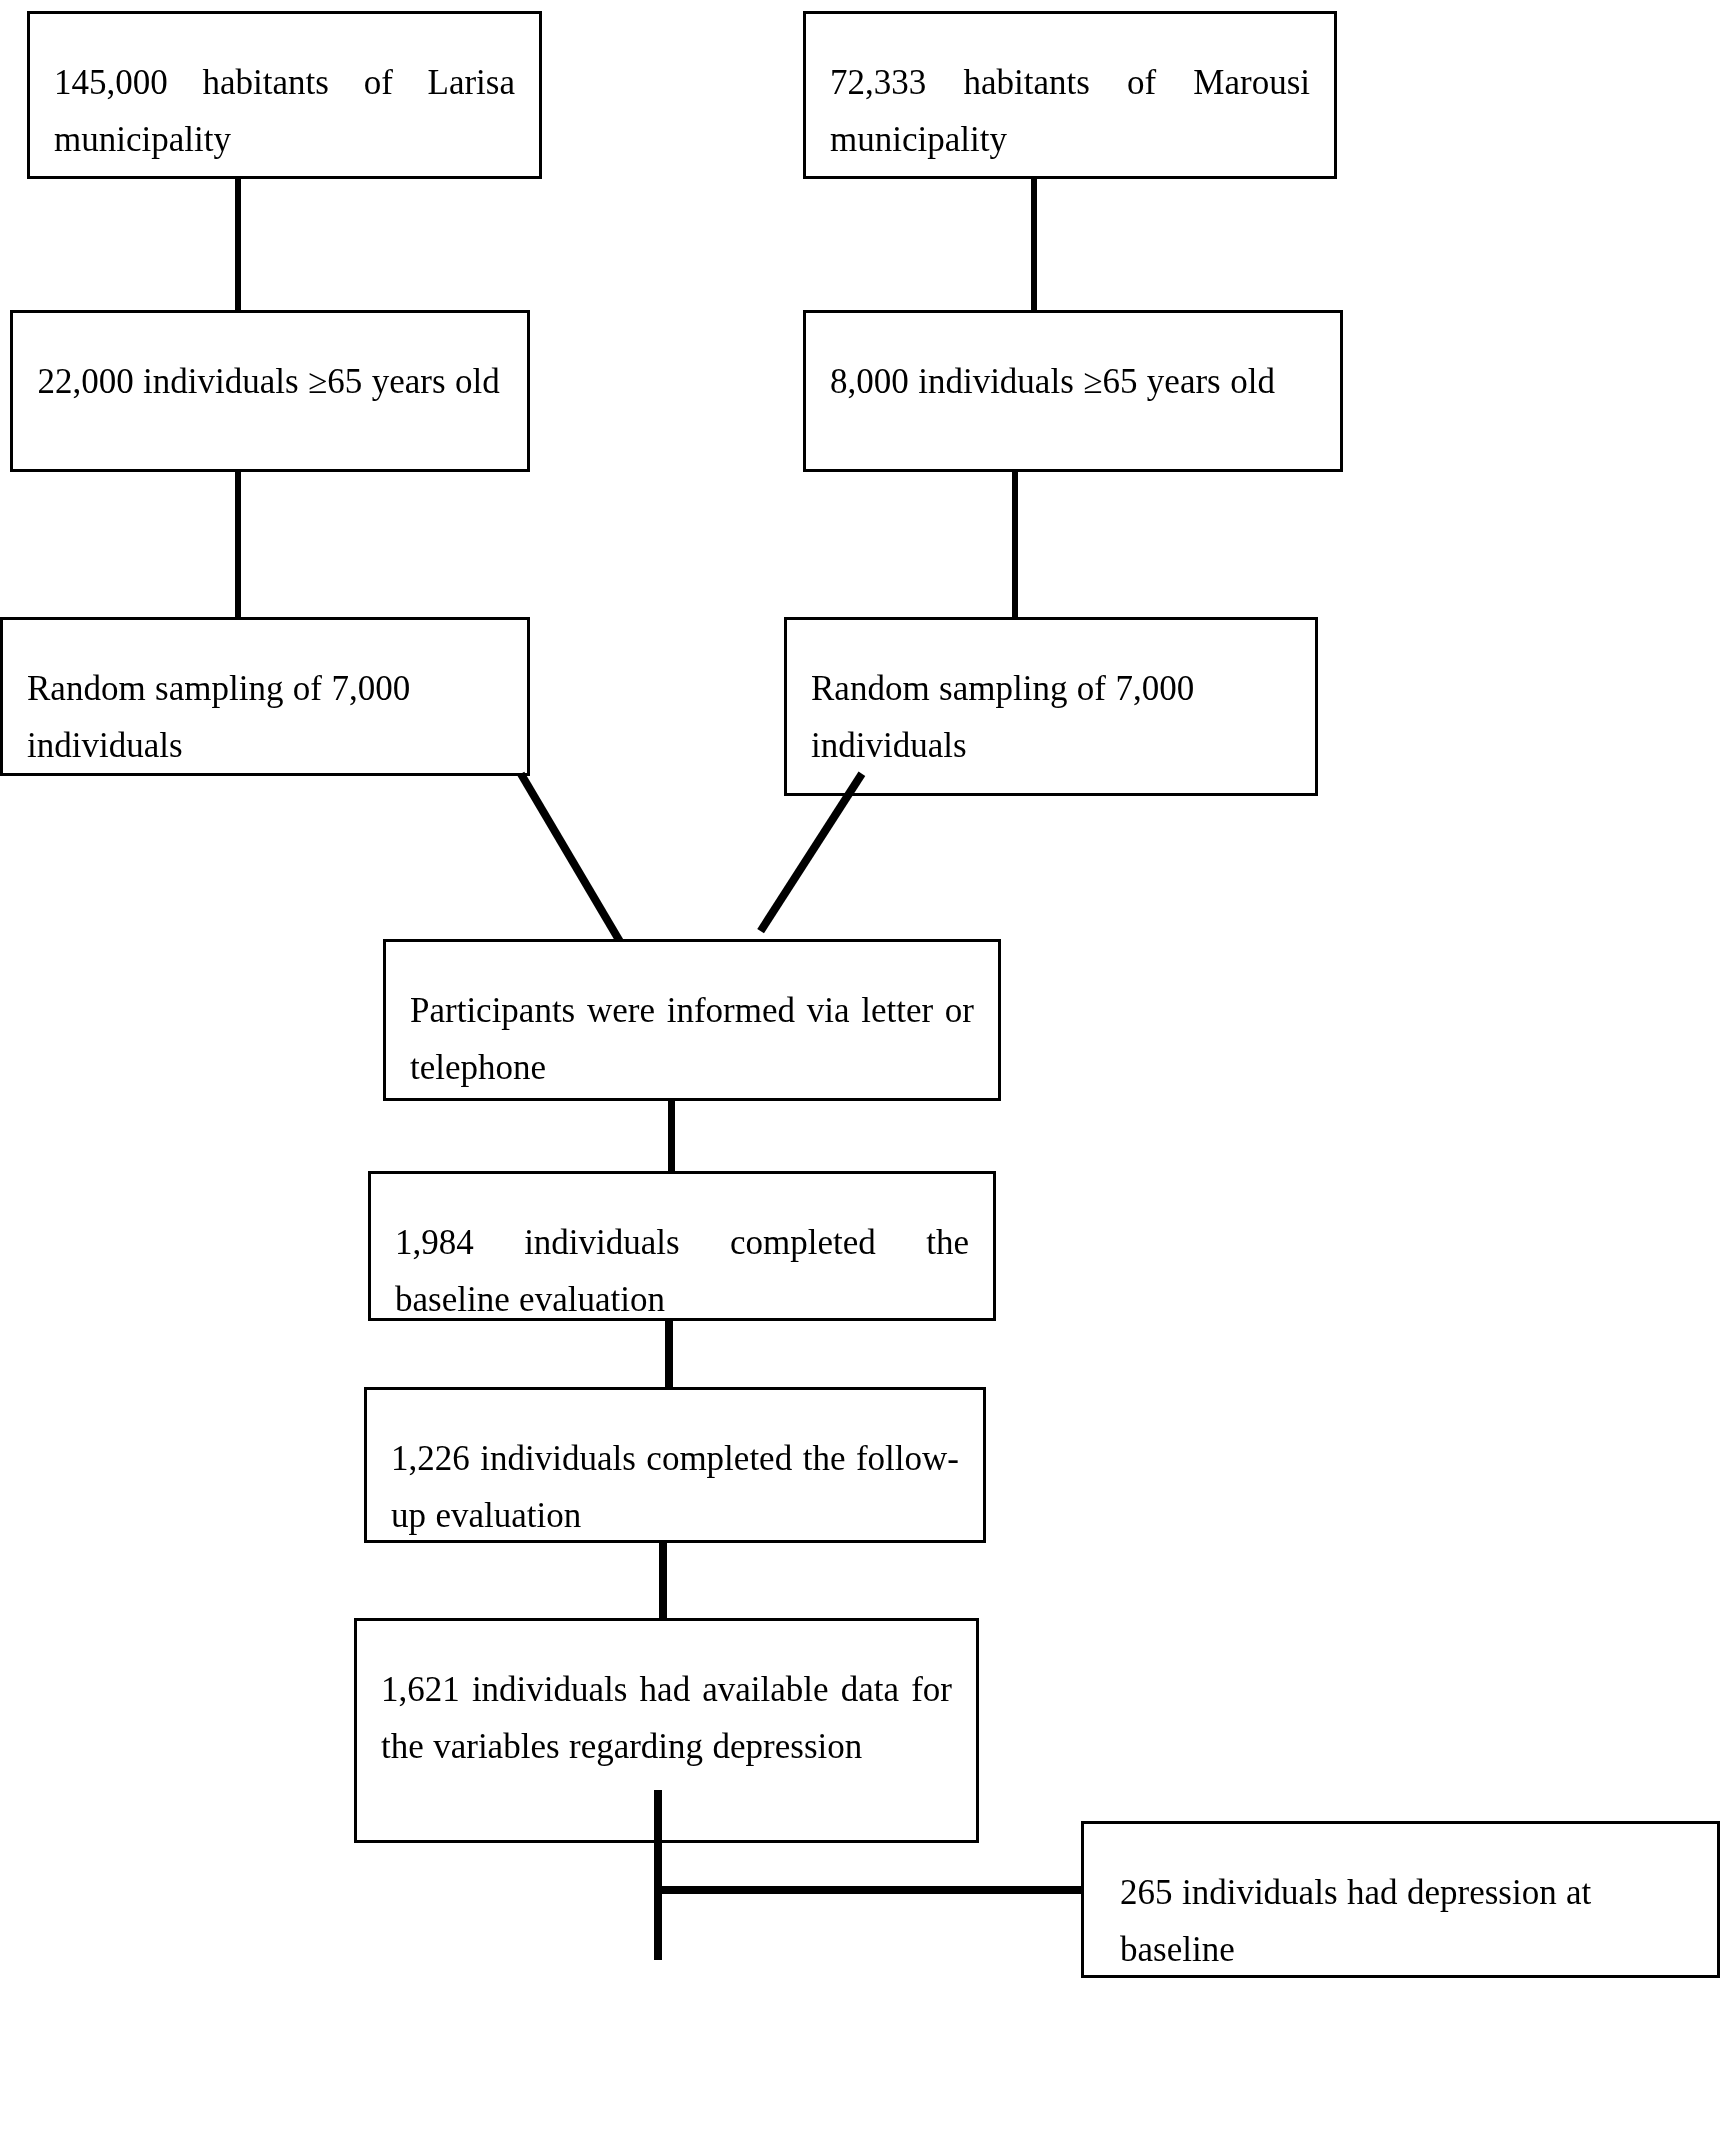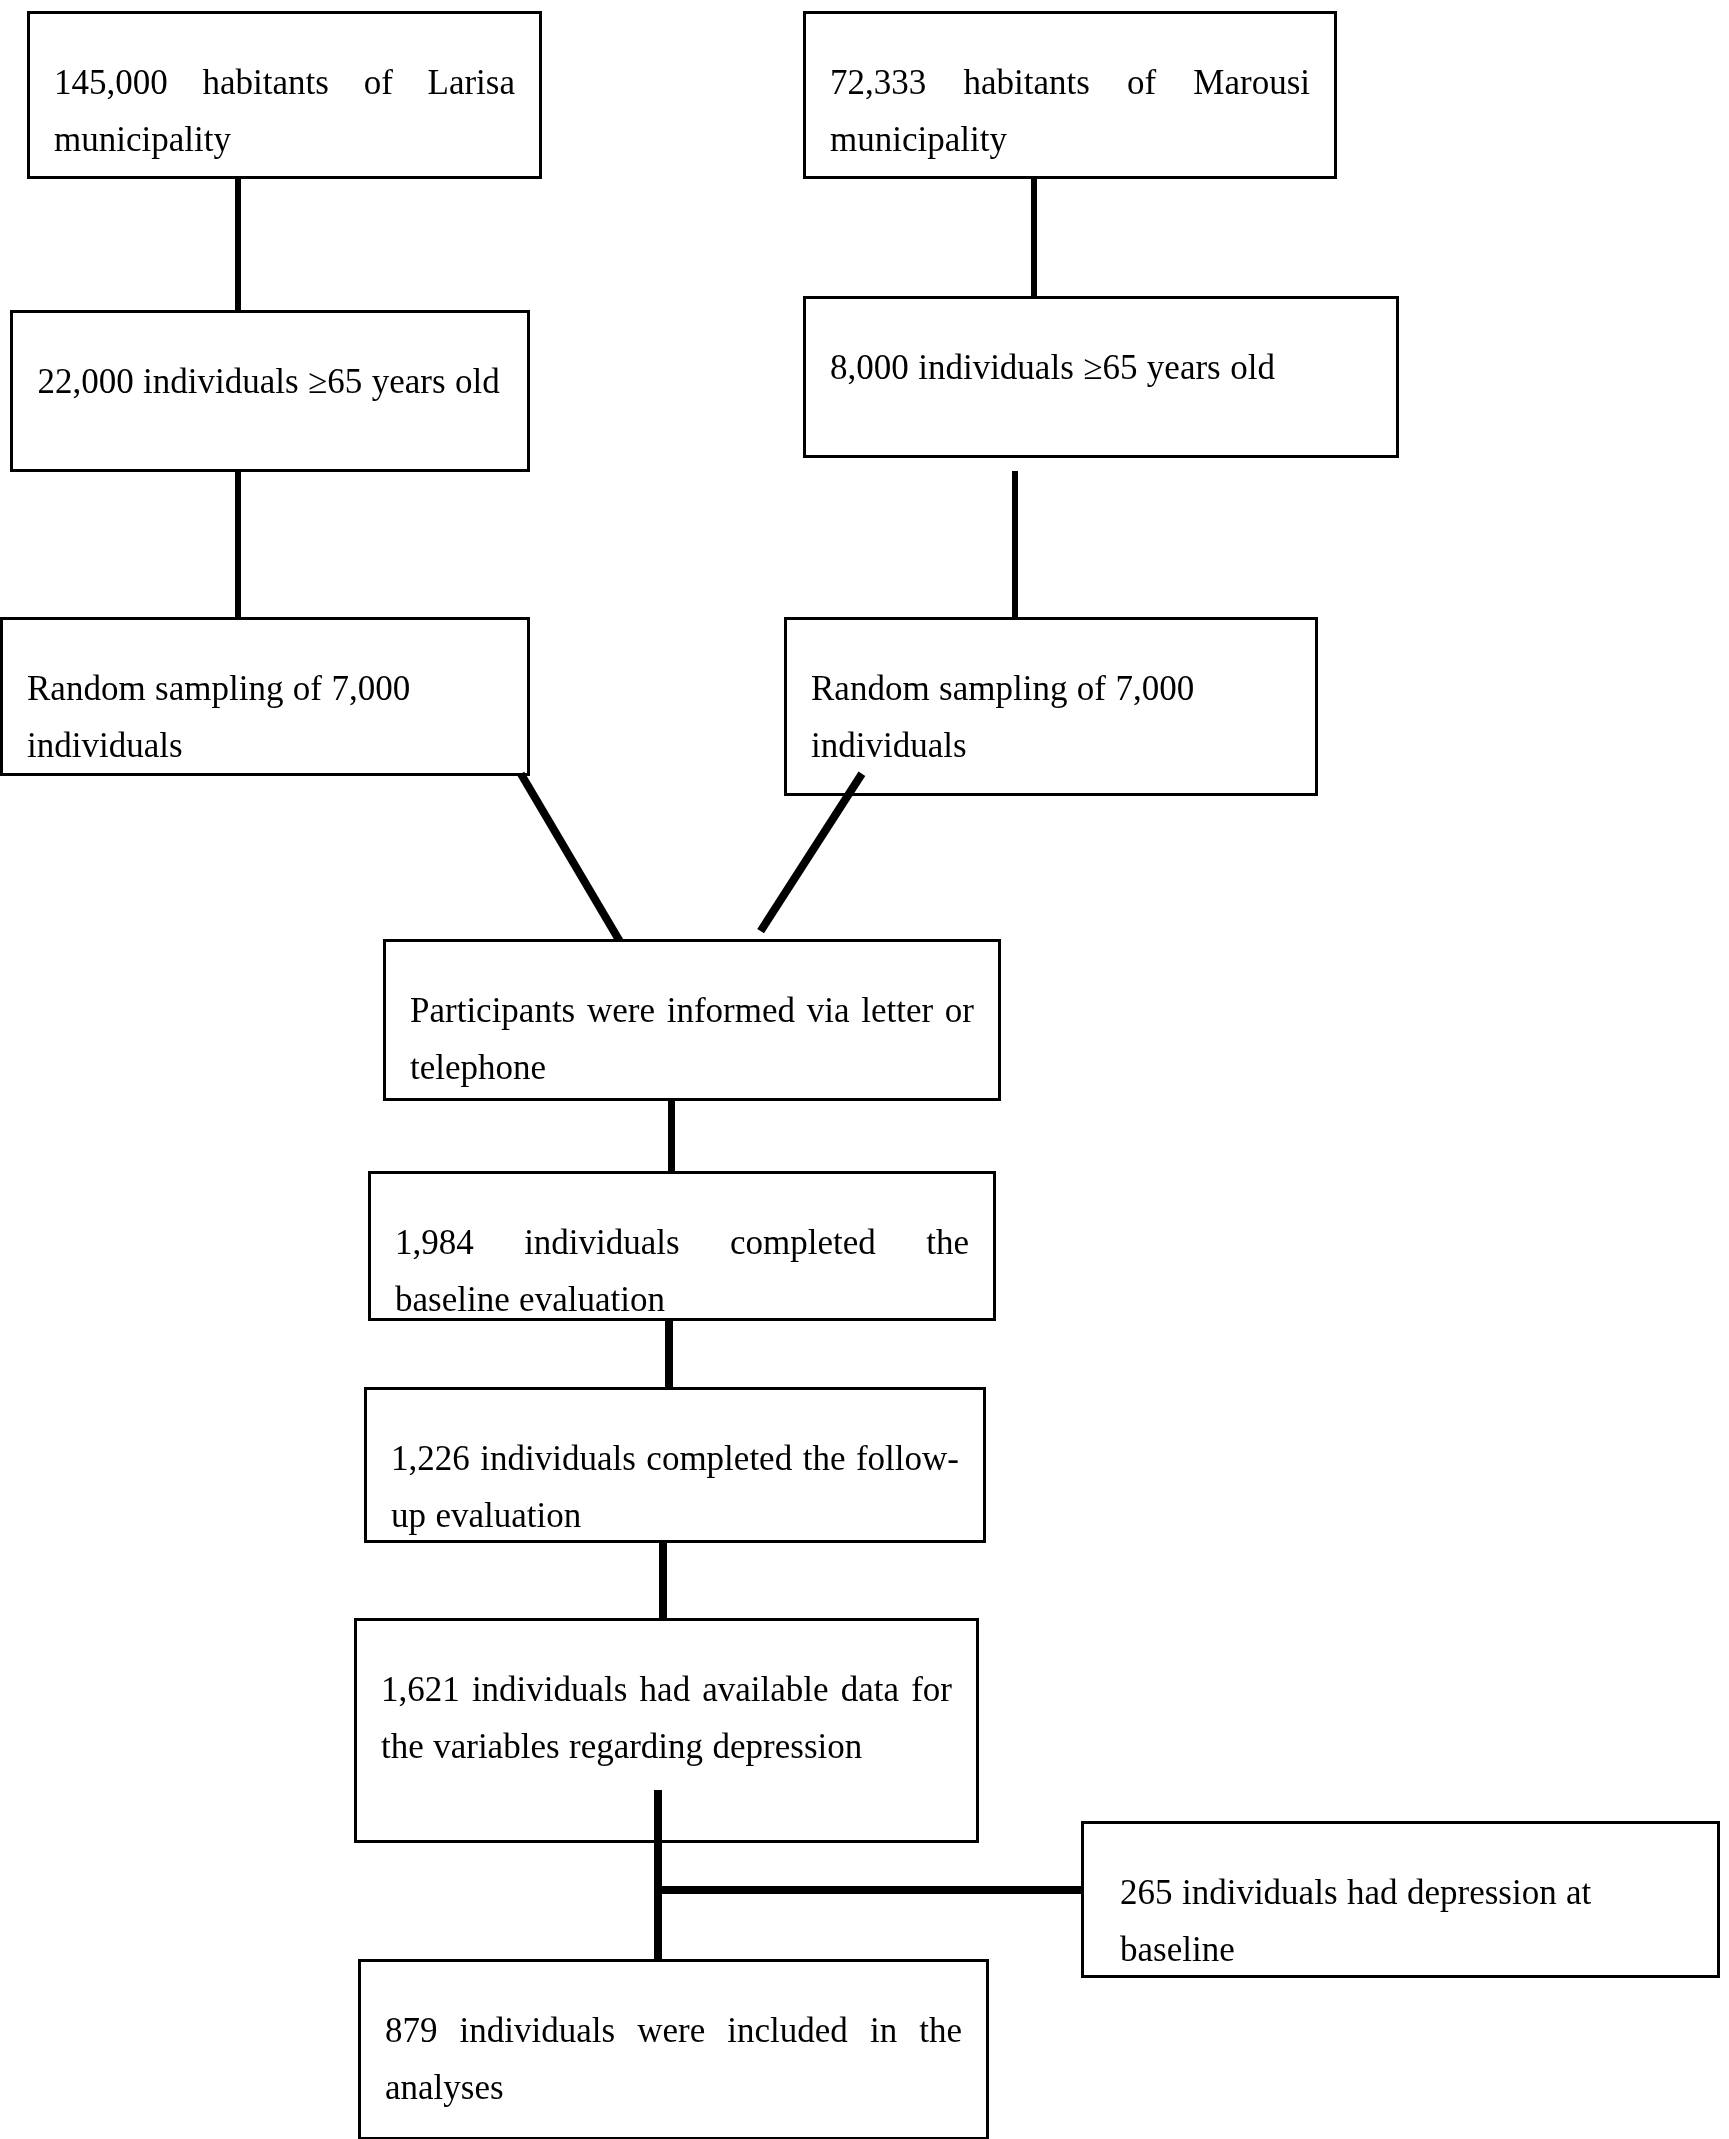--- a/index.html
+++ b/index.html
@@ -43,21 +43,21 @@
   }
   .diag {
     position: absolute;
   }
   .diag svg { display: block; }
 
   
   #node-larisa        { left: 27px;   top: 11.3px;   width: 515px; height: 168px; }
   #node-marousi       { left: 803px; top: 11.3px;   width: 534px; height: 168px; }
   #node-larisa-65     { left: 10.4px;   top: 310px;  width: 520px; height: 162px; }
-  #node-marousi-65    { left: 803px; top: 296px;  width: 596px; height: 162px; font-family: Liberation Serif, serif; }
+  #node-marousi-65    { left: 803px; top: 310px;  width: 540px; height: 162px; font-family: Liberation Serif, serif; }
   #node-sample-larisa { left: 0px;    top: 617px; width: 530px; height: 159px; }
   #node-sample-marousi{ left: 784px; top: 617px; width: 534px; height: 179px; }
   #node-informed      { left: 383px;  top: 939px; width: 618px; height: 162px; }
   #node-baseline      { left: 368px;  top: 1171px; width: 628px; height: 150px; }
   #node-followup      { left: 364px;  top: 1387px; width: 622px; height: 156px; }
   #node-available     { left: 354px;  top: 1618px; width: 625px; height: 225px; }
   #node-depressed     { left: 1081px; top: 1821px; width: 639px; height: 157px; padding-left: 28px; }
   #node-included      { left: 358px;  top: 1959px; width: 631px; height: 181px; }
 
   
@@ -136,18 +136,15 @@
   </div>
 
   <div class="vline" id="conn-available-v"></div>
 
   <div class="hline" id="conn-branch-h"></div>
 
   <div class="node nojustify" id="node-depressed">
     <p>265 individuals had depression at baseline</p>
   </div>
 
-  <div class="node" id="node-included">
-    <p>879 individuals were included in the analyses</p>
-  </div>
 
 </div>
 
 
 </body></html>

